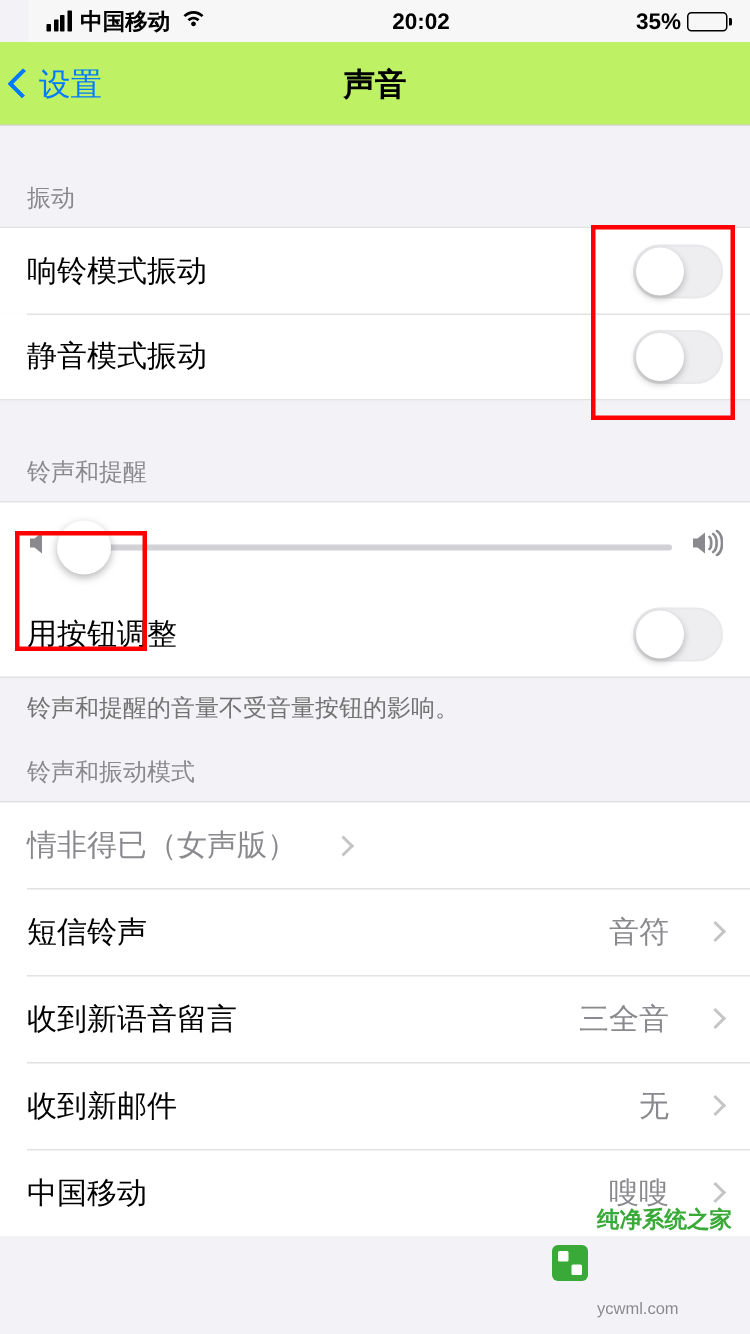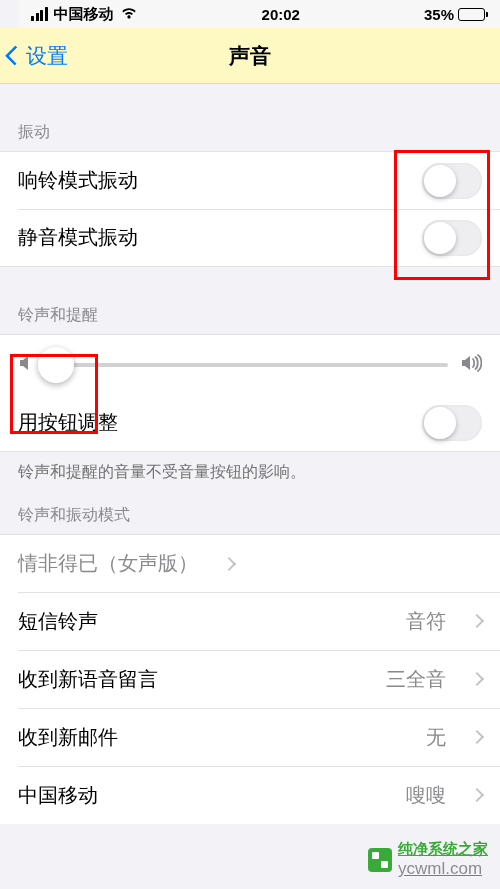--- a/index.html
+++ b/index.html
@@ -30,21 +30,21 @@
     .signal-bars span:nth-child(1) { height: 5px; }
     .signal-bars span:nth-child(2) { height: 8px; }
     .signal-bars span:nth-child(3) { height: 11px; }
     .signal-bars span:nth-child(4) { height: 14px; }
     .battery { display: inline-flex; align-items: center; }
     .battery-body { width: 27px; height: 13px; border: 1px solid #000; border-radius: 3px; position: relative; padding: 1px; }
     .battery-fill { height: 100%; width: 35%; background: #000; border-radius: 1px; }
     .battery-tip { width: 2px; height: 5px; background: #000; border-radius: 0 1px 1px 0; margin-left: 1px; }
     .nav-bar {
       height: 56px;
-      background: #fef9c3;
+      background: #bef264;
       border-bottom: 1px solid #d9d9de;
       display: flex;
       align-items: center;
       justify-content: center;
       position: relative;
     }
     .nav-title { font-size: 21px; font-weight: 600; }
     .nav-back {
       position: absolute; left: 8px;
       display: flex; align-items: center;
@@ -90,27 +90,26 @@
     .speaker-min, .speaker-max { color: #8a8a8e; }
     .footer-note { padding: 10px 18px; font-size: 16px; color: #737373; }
     .red-box { position: absolute; border: 3px solid #ff0000; pointer-events: none; }
     .red-box.box1 { right: 10px; top: 150px; width: 96px; height: 130px; }
     .red-box.box2 { left: 10px; top: 354px; width: 88px; height: 80px; }
     .watermark {
       position: absolute; right: 12px; bottom: 10px;
       display: flex; align-items: center; gap: 6px;
       color: #39a938; font-size: 15px; font-weight: 600;
       text-shadow: 0 0 2px #fff;
-      text-decoration: underline;
     }
     .wm-icon { width: 24px; height: 24px; background:#39a938; border-radius:4px; position:relative; }
     .wm-icon::before,.wm-icon::after { content:''; position:absolute; background:#fff; }
     .wm-icon::before { left:4px; top:4px; width:7px; height:7px; border-radius:1px; }
     .wm-icon::after { right:4px; bottom:4px; width:7px; height:7px; border-radius:1px; }
-    .wm-sub { font-size: 17px; color:#8a8a8e; font-weight:400; display:block; }
+    .wm-sub { font-size: 11px; color:#8a8a8e; font-weight:400; display:block;margin-top:44px; }
   </style>
 </head>
 <body>
 
 <div class="status-bar">
   <div class="status-left">
     <span class="signal-bars">
         <span></span>
         <span></span>
         <span></span>

